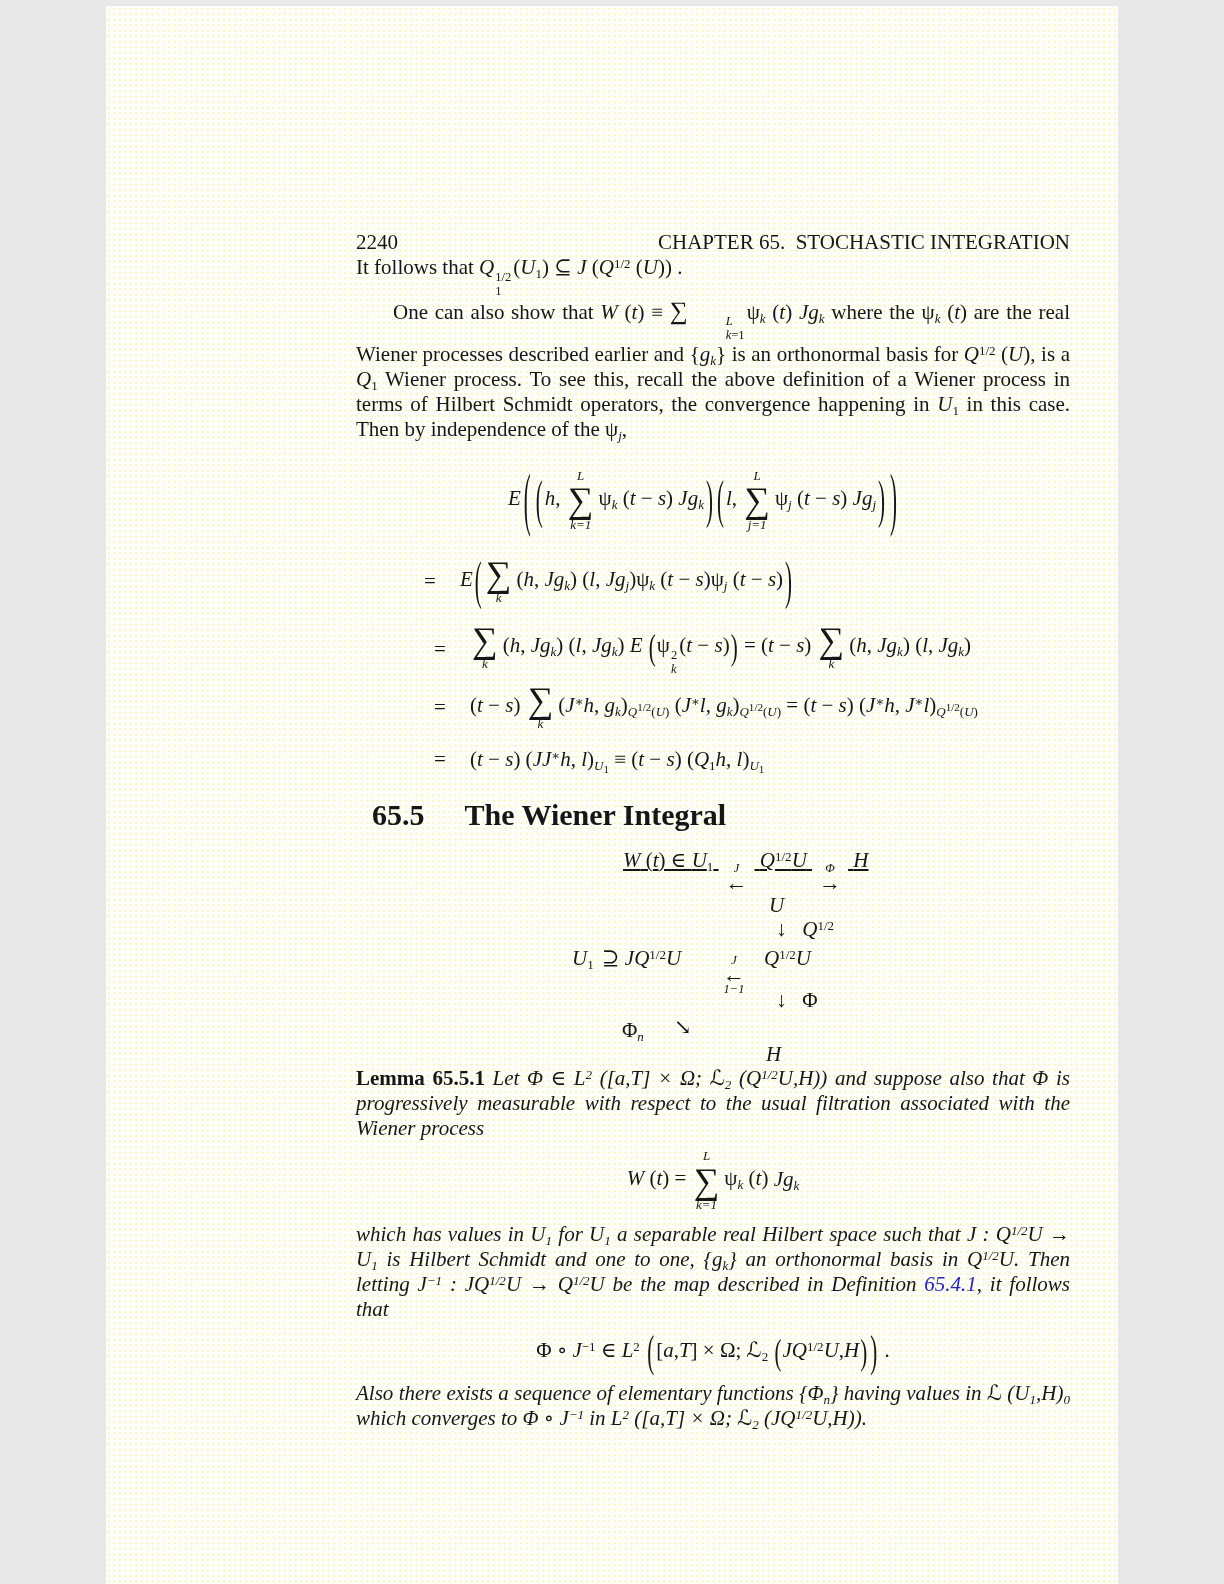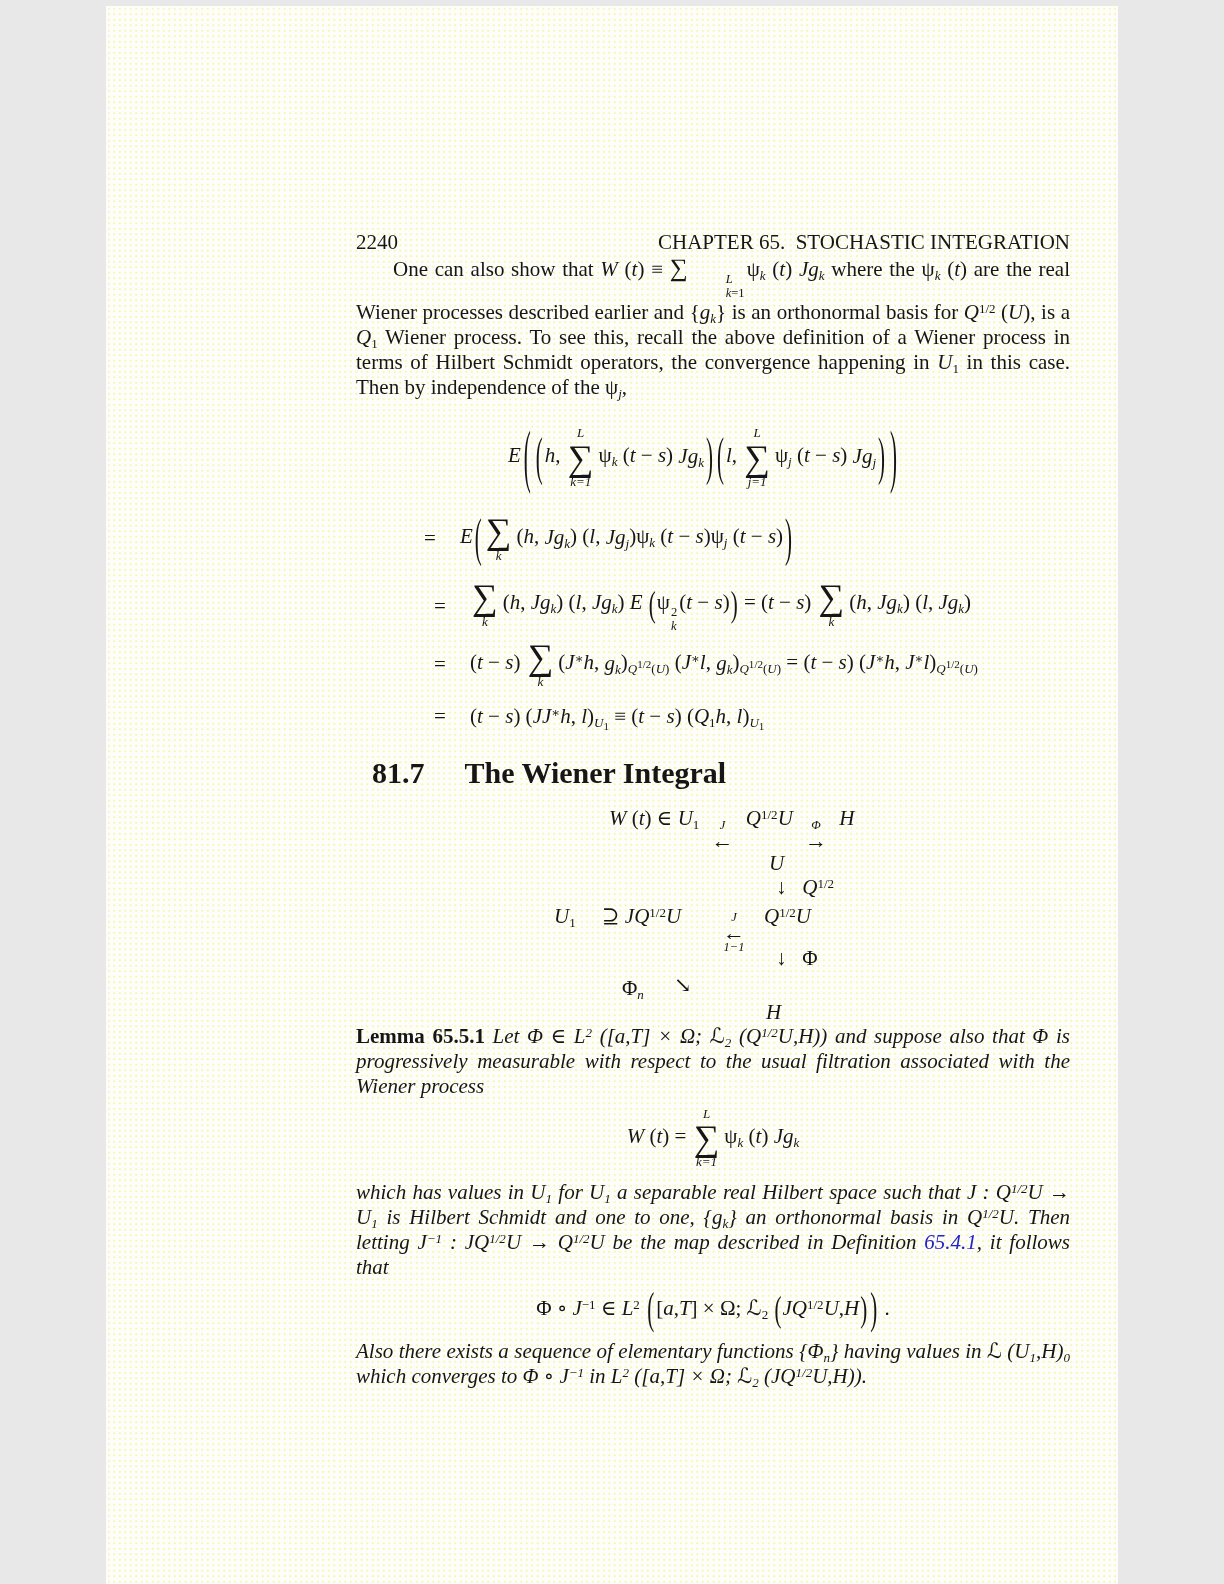--- a/index.html
+++ b/index.html
@@ -62,20 +62,24 @@
 <body>
 
 <div class="page">
   <div class="col">
 
     <div class="hdr">
       <span>2240</span>
       <span>CHAPTER 65.&nbsp; STOCHASTIC INTEGRATION</span>
     </div>
 
+    <p class="body mt">It follows that <i>Q</i><span class="ss">
+          <span>1/2</span>
+          <span>1</span>
+        </span>(<i>U</i><sub>1</sub>) ⊆ <i>J</i> (<i>Q</i><sup>1/2</sup> (<i>U</i>)) .</p>
     <p class="body indent">One can also show that <i>W</i> (<i>t</i>) ≡ <span class="isig">∑</span><span class="ss">
           <span><i>L</i></span>
           <span><i>k</i>=1</span>
         </span>ψ<sub><i>k</i></sub> (<i>t</i>) <i>Jg<sub>k</sub></i> where the ψ<sub><i>k</i></sub> (<i>t</i>) are the real Wiener processes described earlier and {<i>g<sub>k</sub></i>} is an orthonormal basis for <i>Q</i><sup>1/2</sup> (<i>U</i>), is a <i>Q</i><sub>1</sub> Wiener process.  To see this, recall the above definition of a Wiener process in terms of Hilbert Schmidt operators, the convergence happening in <i>U</i><sub>1</sub> in this case. Then by independence of the ψ<sub><i>j</i></sub>,</p>
 
     <div>
       <div class="eqrow a1">
         <span><i>E</i><span class="st sy4">(</span><span class="st sy3">(</span><i>h</i>, <span class="sum">
               <span class="lim"><i>L</i></span>
               <span class="sig">∑</span>
@@ -113,35 +117,35 @@
               <span class="lim"><i>k</i></span>
             </span>(<i>J</i><sup>∗</sup><i>h</i>, <i>g<sub>k</sub></i>)<sub><i>Q</i><sup>1/2</sup>(<i>U</i>)</sub> (<i>J</i><sup>∗</sup><i>l</i>, <i>g<sub>k</sub></i>)<sub><i>Q</i><sup>1/2</sup>(<i>U</i>)</sub> = (<i>t</i> − <i>s</i>) (<i>J</i><sup>∗</sup><i>h</i>, <i>J</i><sup>∗</sup><i>l</i>)<sub><i>Q</i><sup>1/2</sup>(<i>U</i>)</sub></span>
       </div>
       <div class="eqrow b3">
         <span class="lead">=</span>
         <span>(<i>t</i> − <i>s</i>) (<i>JJ</i><sup>∗</sup><i>h</i>, <i>l</i>)<sub><i>U</i><sub>1</sub></sub> ≡ (<i>t</i> − <i>s</i>) (<i>Q</i><sub>1</sub><i>h</i>, <i>l</i>)<sub><i>U</i><sub>1</sub></sub></span>
       </div>
     </div>
 
     <h2 class="sect">
-      <span class="num">81.7</span><span>The Wiener Integral</span>
+      <span class="num">65.5</span><span>The Wiener Integral</span>
     </h2>
 
 
     <div class="diagram">
-      <span class="d" style="left:253px; top:2px;"><i>W</i> (<i>t</i>) ∈ <i>U</i><sub>1</sub> <span class="arr">
+      <span class="d" style="left:267px; top:2px;text-decoration:underline;"><i>W</i> (<i>t</i>) ∈ <i>U</i><sub>1</sub> <span class="arr">
             <span class="alab"><i>J</i></span>
             <span class="abody">←</span>
           </span> <i>Q</i><sup>1/2</sup><i>U</i> <span class="arr">
             <span class="alab">Φ</span>
             <span class="abody">→</span>
           </span> <i>H</i></span>
       <span class="d" style="left:413px; top:47px;"><i>U</i></span>
       <span class="d" style="left:420px; top:71px;">↓&nbsp;&nbsp;&nbsp;<i>Q</i><sup>1/2</sup></span>
-      <span class="d" style="left:198px; top:100px;text-align:center;"><i>U</i><sub>1</sub></span>
+      <span class="d" style="left:216px; top:100px;text-align:center;"><i>U</i><sub>1</sub></span>
       <span class="d" style="left:246px; top:100px;">⊇ <i>JQ</i><sup>1/2</sup><i>U</i></span>
       <span class="d" style="left:360px; top:94px;"><span class="arr">
             <span class="alab"><i>J</i></span>
             <span class="abody">←</span>
             <span class="alab">1−1</span>
           </span></span>
       <span class="d" style="left:408px; top:100px;"><i>Q</i><sup>1/2</sup><i>U</i></span>
       <span class="d" style="left:420px; top:142px;">↓&nbsp;&nbsp;&nbsp;Φ</span>
       <span class="d" style="left:266px; top:172px;">Φ<sub><i>n</i></sub></span>
       <span class="d" style="left:318px; top:169px;">↘</span>

